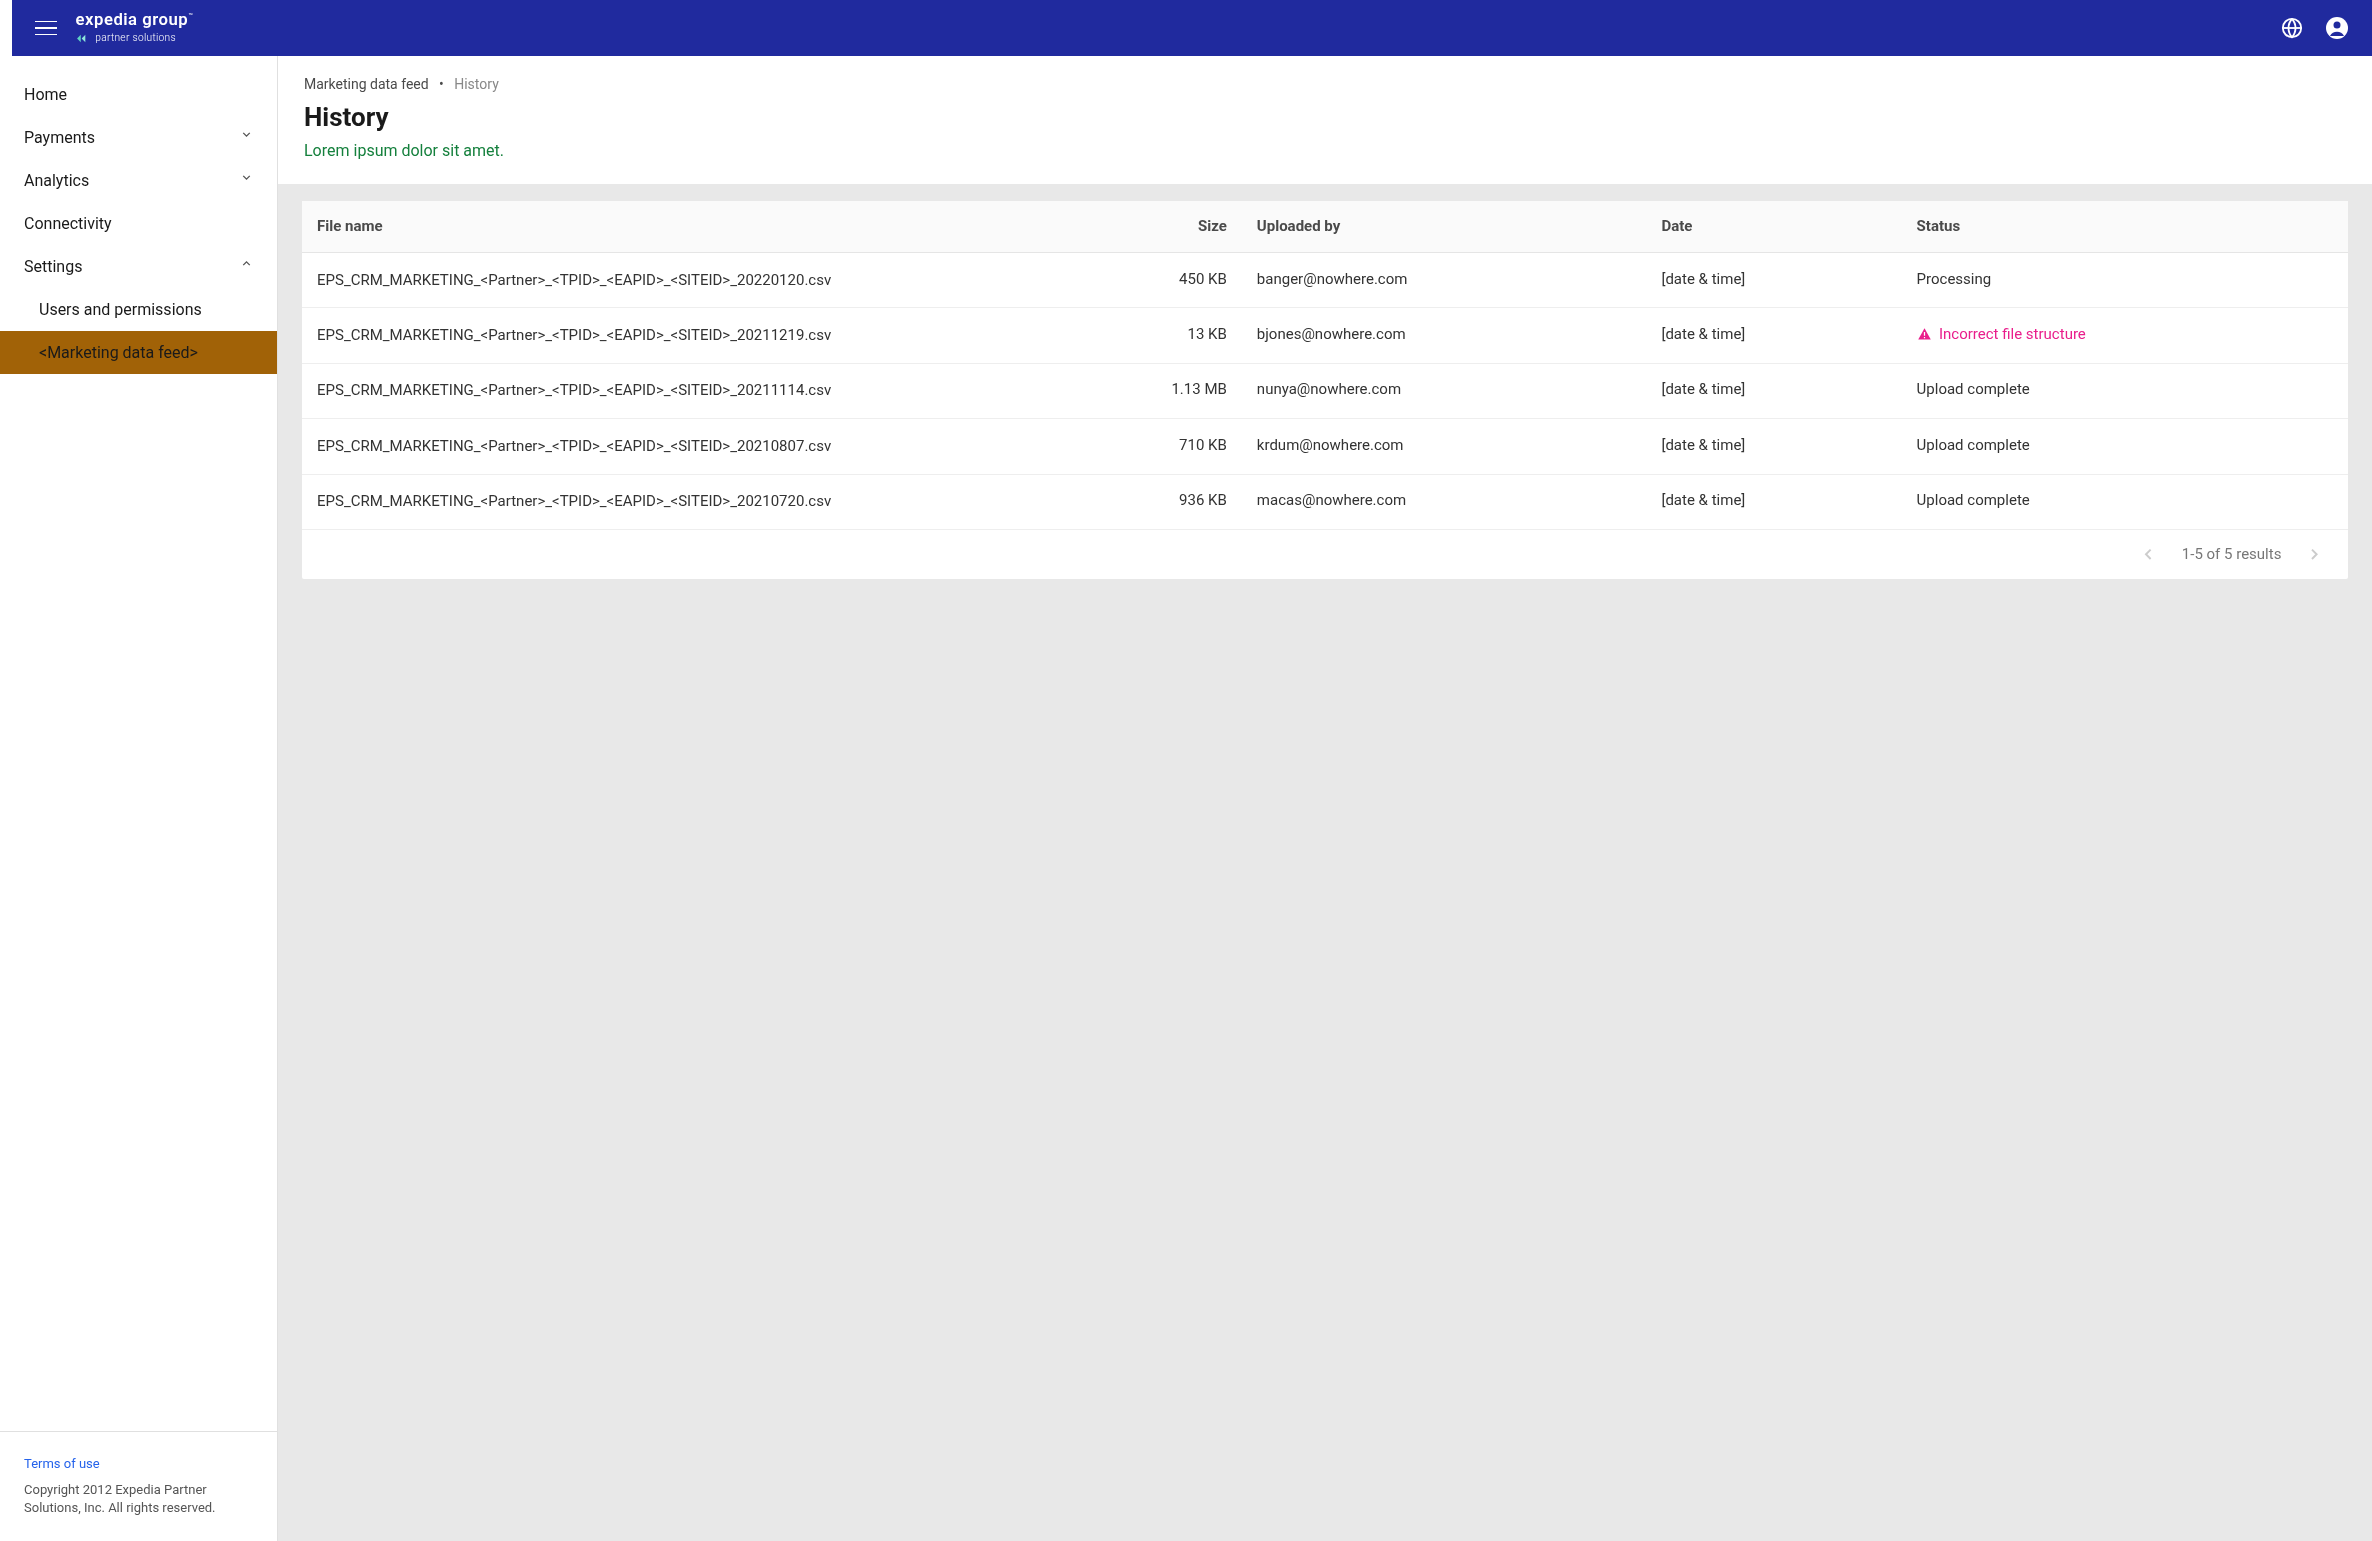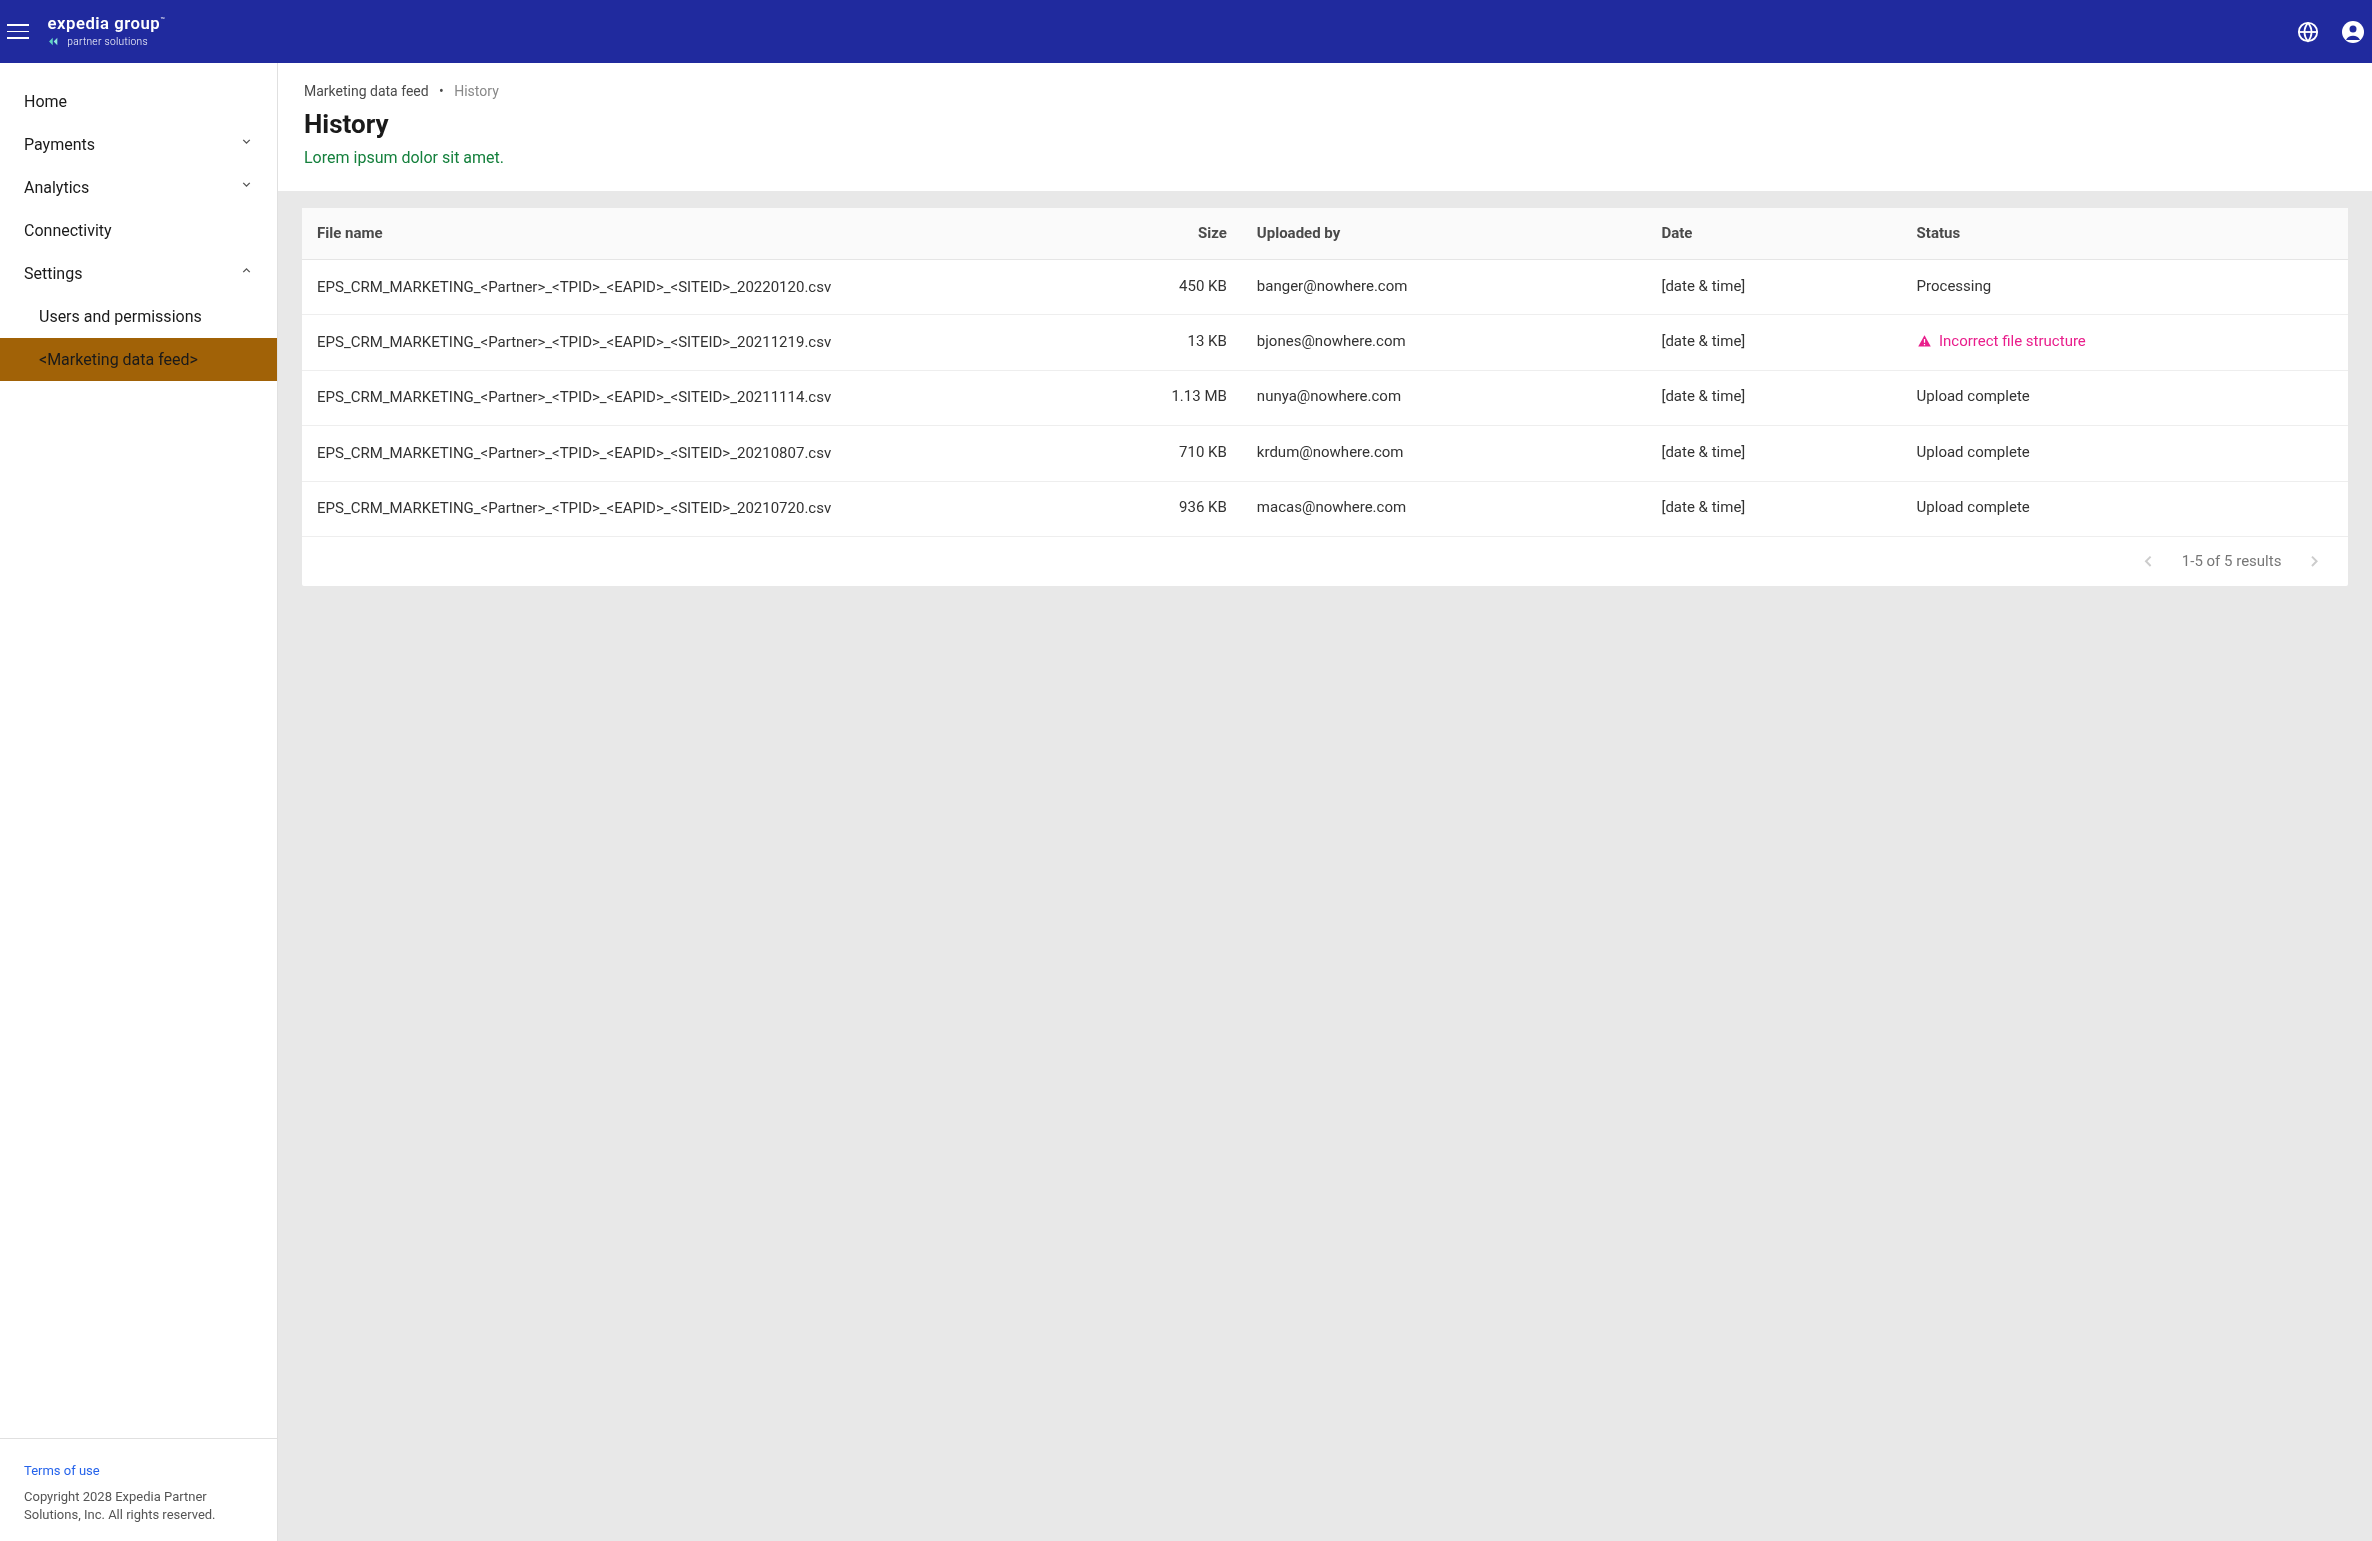--- a/index.html
+++ b/index.html
@@ -9,25 +9,26 @@
 }
 
 body {
   font-family: -apple-system, BlinkMacSystemFont, "Segoe UI", Roboto, Helvetica, Arial, sans-serif;
   background: #fff;
   color: #1a1a1a;
 }
 
 .header {
   background: #202a9e;
-  height: 63px;
+  height: 56px;
   display: flex;
   align-items: center;
   justify-content: space-between;
-  padding: 0 7px;
+  padding: 0 23px;
+  margin-left: 12px;
 }
 
 .header-left {
   display: flex;
   align-items: center;
   gap: 18.6px;
 }
 
 .hamburger {
   width: 22px;
@@ -345,21 +346,21 @@
       </li>
       <li class="nav-item sub-item">
         <span>Users and permissions</span>
       </li>
       <li class="nav-item sub-item active">
         <span>&lt;Marketing data feed&gt;</span>
       </li>
     </ul>
     <div class="sidebar-footer">
       <a href="#" class="terms-link">Terms of use</a>
-      <div class="copyright">Copyright 2028 Expedia Partner Solutions, Inc. All rights reserved.</div>
+      <div class="copyright">Copyright 2012 Expedia Partner Solutions, Inc. All rights reserved.</div>
     </div>
   </div>
 
   <div class="main">
     <div class="main-header">
       <div class="breadcrumb">
         <span>Marketing data feed</span>
         &nbsp;&nbsp;<span>•</span>&nbsp;&nbsp;
         <span class="breadcrumb-current">History</span>
       </div>

